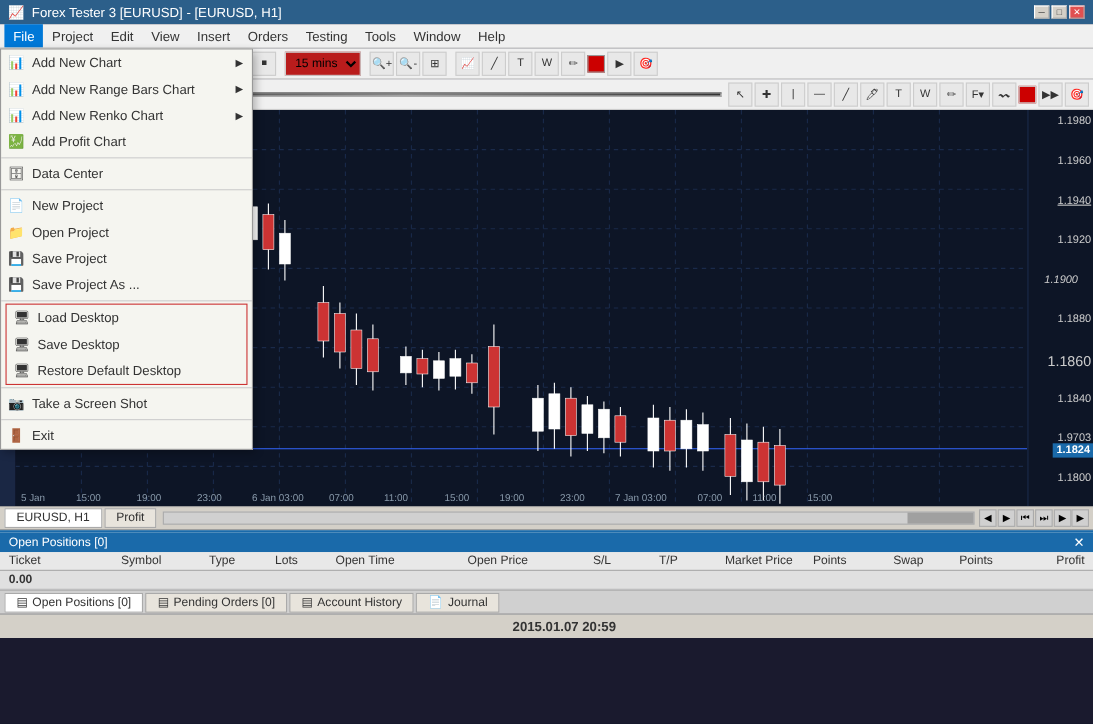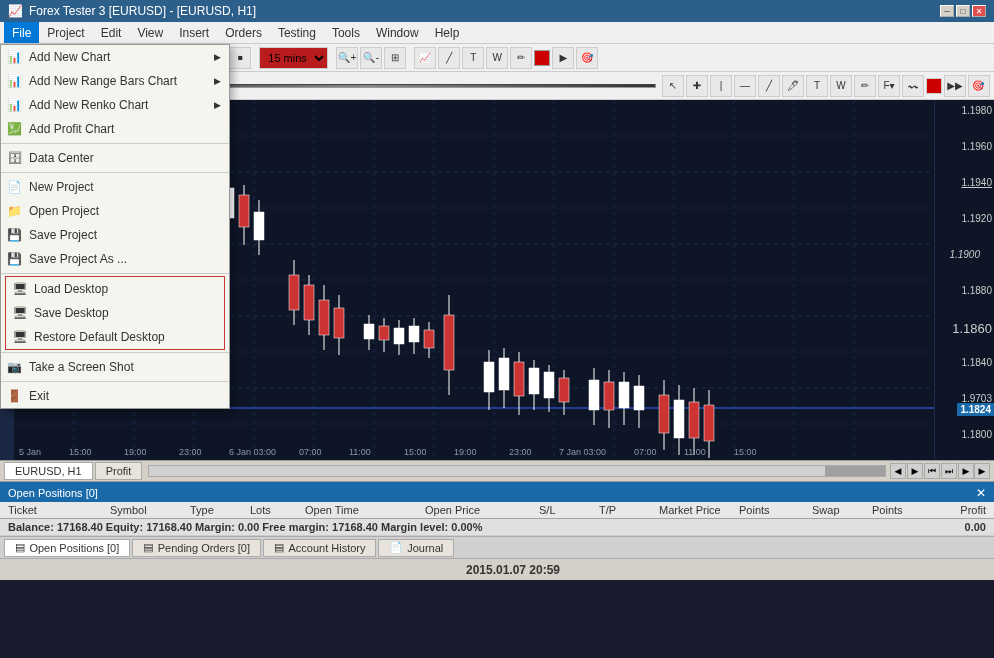--- a/index.html
+++ b/index.html
@@ -395,21 +395,20 @@
     <div style="width:60px; padding:0 8px; font-size:11px; color:#333;margin-left:24px;">S/L</div>
     <div style="width:60px; padding:0 8px; font-size:11px; color:#333;">T/P</div>
     <div style="width:80px; padding:0 8px; font-size:11px; color:#333;">Market Price</div>
     <div style="flex:1; padding:0 8px; font-size:11px; color:#333;">Points</div>
     <div style="width:60px; padding:0 8px; font-size:11px; color:#333;">Swap</div>
     <div style="width:60px; padding:0 8px; font-size:11px; color:#333;">Points</div>
     <div style="width:70px; padding:0 8px; font-size:11px; color:#333; text-align:right;">Profit</div>
   </div>
 
   <div style="background:#e0e0e0; padding:2px 8px; font-size:11px; color:#333; font-weight:bold; border-bottom:1px solid #ccc; display:flex; justify-content:space-between;">
-    <span>Balance: 17168.40  Equity: 17168.40  Margin: 0.00  Free margin: 17168.40  Margin level: 0.00%</span>
     <span>0.00</span>
   </div>
 </div>
 
 <div style="display:flex; background:#d0d0d0; height:22px; align-items:center; padding:2px 4px; gap:2px; border-top:1px solid #aaa;">
   <div style="padding:2px 10px; font-size:11px; cursor:pointer; border:1px solid #aaa; background:#fff; color:#333; height:18px; display:flex; align-items:center; gap:4px;">
     <span>▤</span>
     <span>Open Positions [0]</span>
   </div>
   <div style="padding:2px 10px; font-size:11px; cursor:pointer; border:1px solid #aaa; background:#e8e4dc; color:#333; height:18px; display:flex; align-items:center; gap:4px;">

